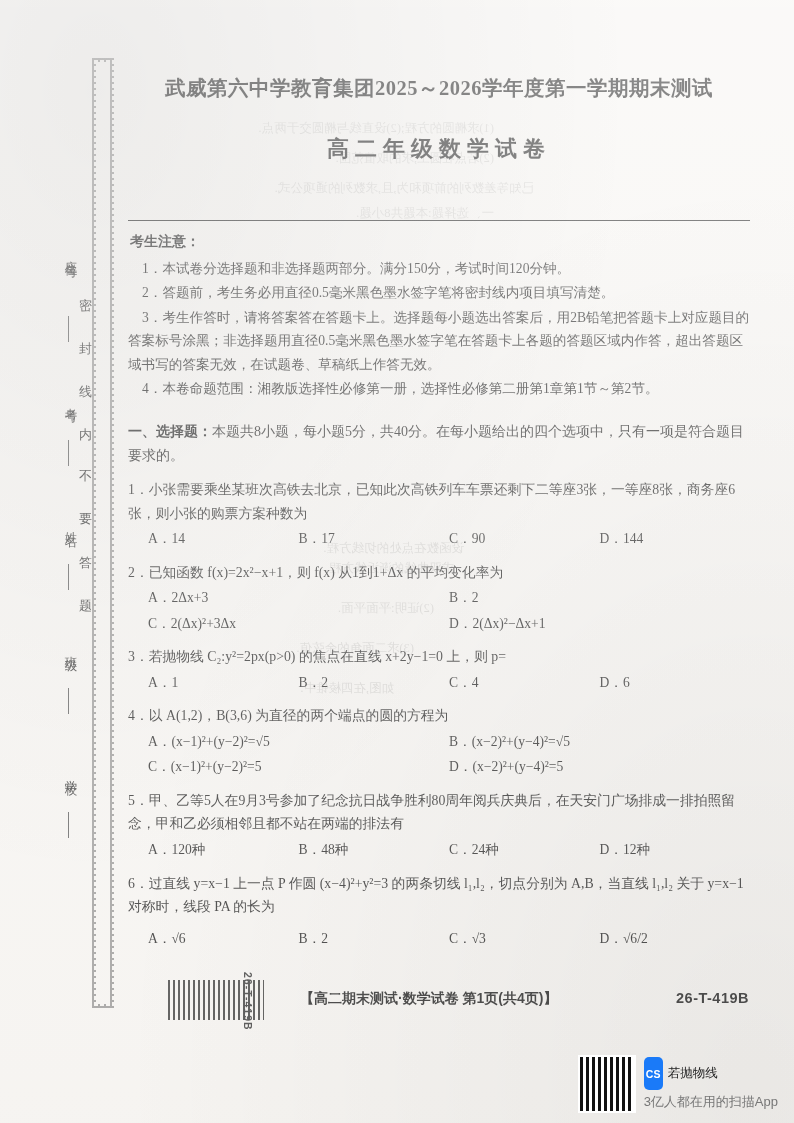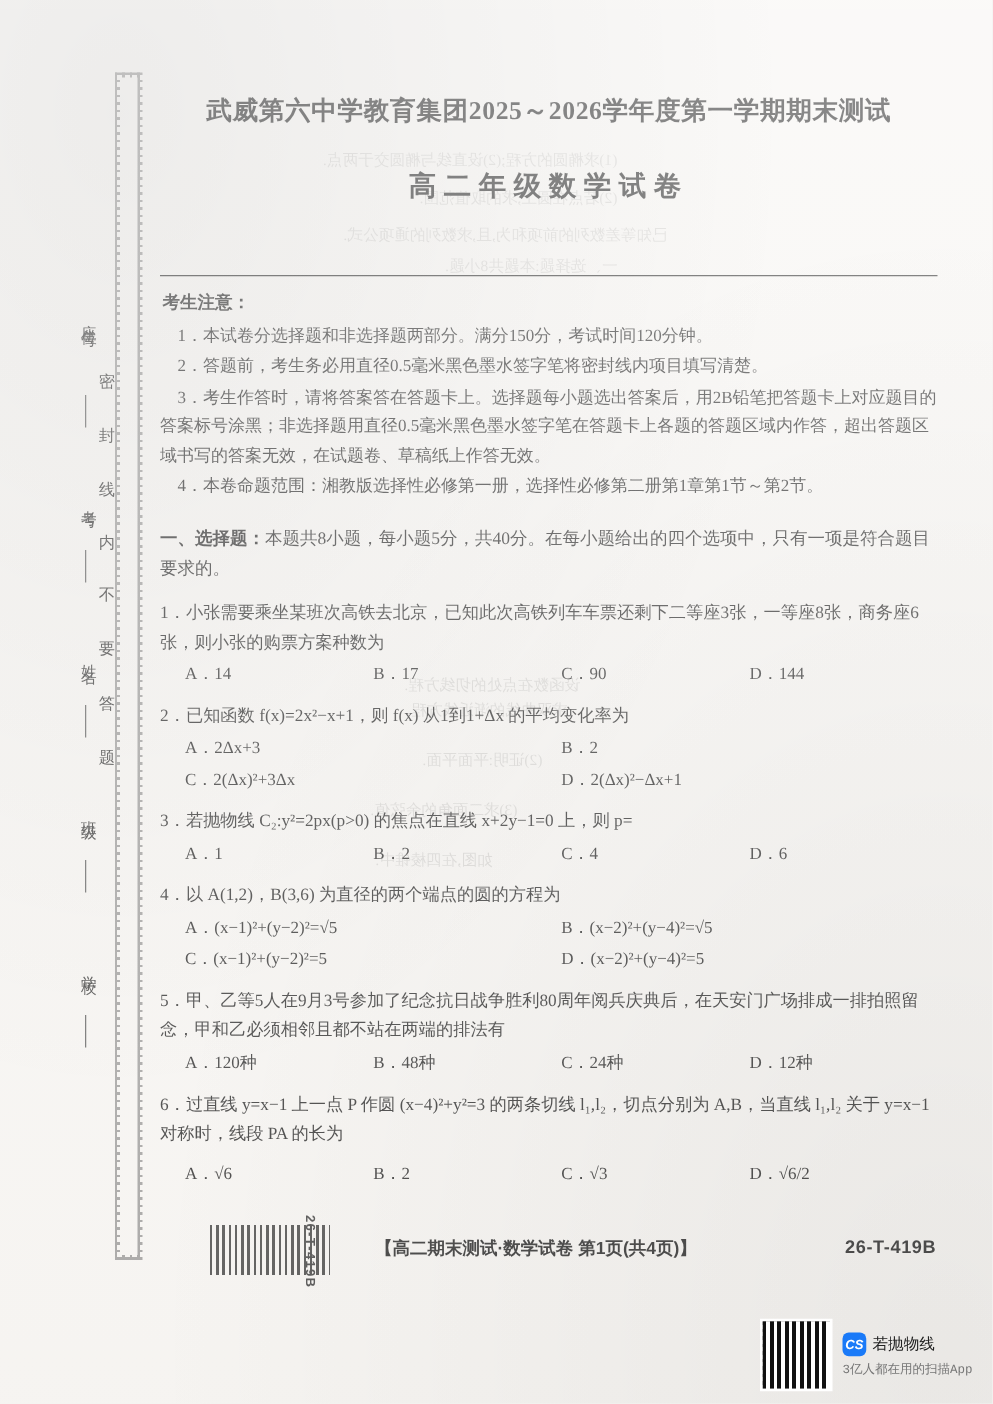--- a/index.html
+++ b/index.html
@@ -171,26 +171,26 @@
     background:
       repeating-linear-gradient(90deg,#111 0 3px,#fff 3px 6px),
       repeating-linear-gradient(180deg,#111 0 3px,#fff 3px 6px);
     border:2px solid #fff;
   }
   .wm-right{display:flex;flex-direction:column;gap:3px;}
   .wm-badge{
     display:flex;align-items:center;gap:5px;
   }
   .wm-logo{
-    width:19px;height:19px;border-radius:5px;background:#1a7af8;
+    width:19px;height:33px;border-radius:5px;background:#1a7af8;
     color:#fff;font-family:"Liberation Sans",sans-serif;font-size:10.5px;
-    font-weight:bold;display:flex;align-items:center;justify-content:center;font-style:italic;
+    font-weight:bold;display:flex;align-items:center;justify-content:center;
   }
   .wm-t1{font-family:"Liberation Sans",sans-serif;font-size:12.5px;color:#222;}
-  .wm-t2{font-family:Liberation Mono, monospace;font-size:10px;color:#777;}
+  .wm-t2{font-family:Liberation Sans, sans-serif;font-size:13px;color:#777;}
   
   .ghost{
     position:absolute;left:0;top:0;width:794px;height:1123px;
     opacity:0.13;
     transform:scaleX(-1);
     pointer-events:none;
     font-family:"Liberation Serif", serif;
     color:#000;
   }
   .ghost div{position:absolute;white-space:nowrap;font-size:12.5px;}

